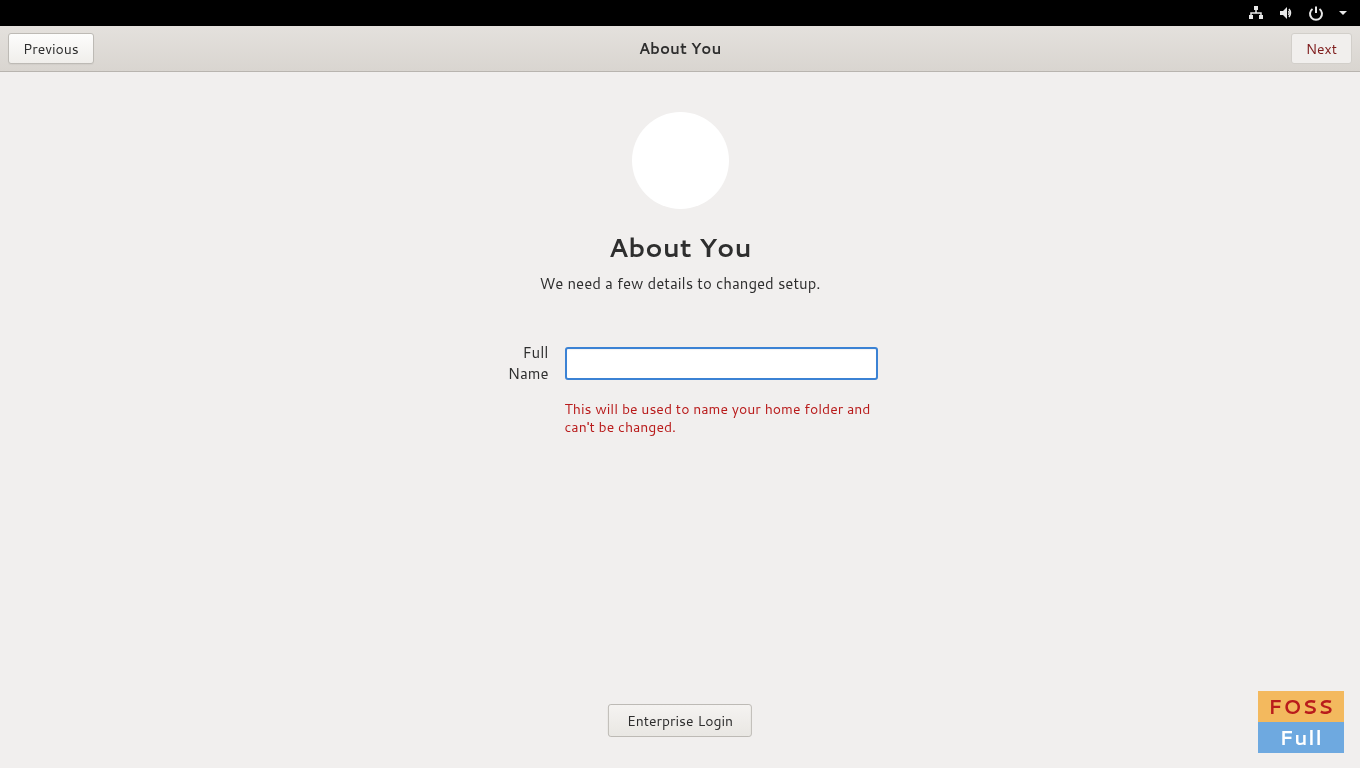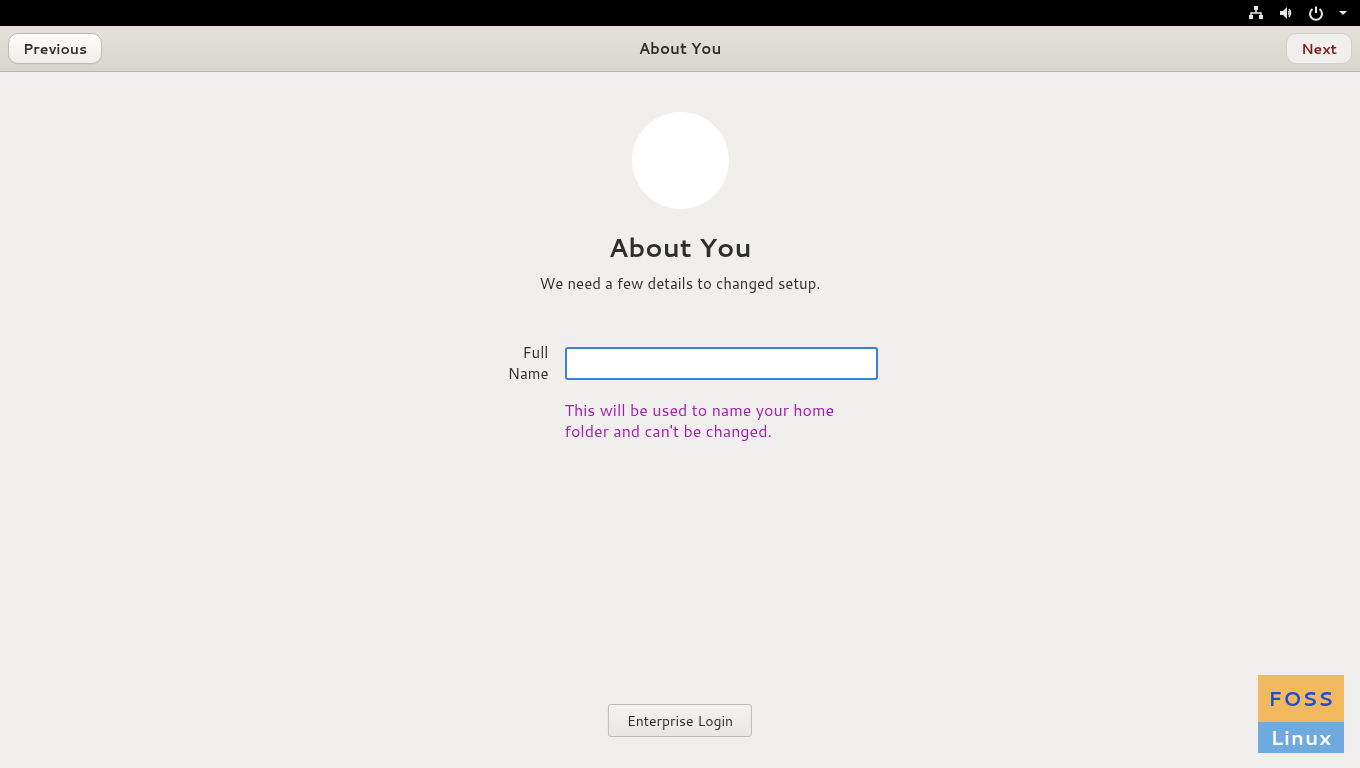--- a/index.html
+++ b/index.html
@@ -52,26 +52,25 @@
       font-size: 15px;
       font-weight: bold;
       color: #2e2e2e;
     }
 
     .header-button {
       height: 31px;
       padding: 0 14px;
       background: linear-gradient(to bottom, #fdfdfc 0%, #f0eeeb 100%);
       border: 1px solid #bdbab5;
-      border-radius: 10px;
+      border-radius: 3px;
       font-size: 14px;
       color: #2e2e2e;
       cursor: pointer;
       box-shadow: 0 1px 1px rgba(0,0,0,0.04);
-      font-weight: bold;
     }
 
     .header-button.next {
       margin-left: auto;
       color: #7f1d1d;
       background: #f1efed;
       border-color: #d2cfca;
       box-shadow: none;
     }
 
@@ -165,22 +164,22 @@
       border-radius: 0 3px 3px 0;
       display: flex;
       align-items: center;
       justify-content: center;
       cursor: pointer;
     }
 
     .hint-text {
       margin-left: 82px;
       width: 313px;
-      font-size: 16px;
-      color: #a21caf;
+      font-size: 14px;
+      color: #b91c1c;
       line-height: 1.3;
       padding-top: 2px;
     }
 
     
     .enterprise-button {
       position: absolute;
       left: 50%;
       transform: translateX(-50%);
       top: 704px;
@@ -203,22 +202,22 @@
       flex-direction: column;
       font-weight: bold;
       font-size: 20px;
       line-height: 1.35;
       text-align: center;
       letter-spacing: 1px;
     }
 
     .watermark .foss {
       background: #f3b95e;
-      color: #1d4ed8;
-      padding: 10px 10px;
+      color: #b91c1c;
+      padding: 2px 10px;
     }
 
     .watermark .linux {
       background: #6ea9e0;
       color: #ffffff;
       padding: 2px 8px;
     }
   </style>
 </head>
 <body>
@@ -273,14 +272,14 @@
 
 
     <div class="hint-text">This will be used to name your home folder and can't be changed.</div>
   </div>
 </div>
 
 <button class="enterprise-button">Enterprise Login</button>
 
 <div class="watermark">
   <div class="foss">FOSS</div>
-  <div class="linux">Linux</div>
+  <div class="linux">Full</div>
 </div>
 
 </body></html>

